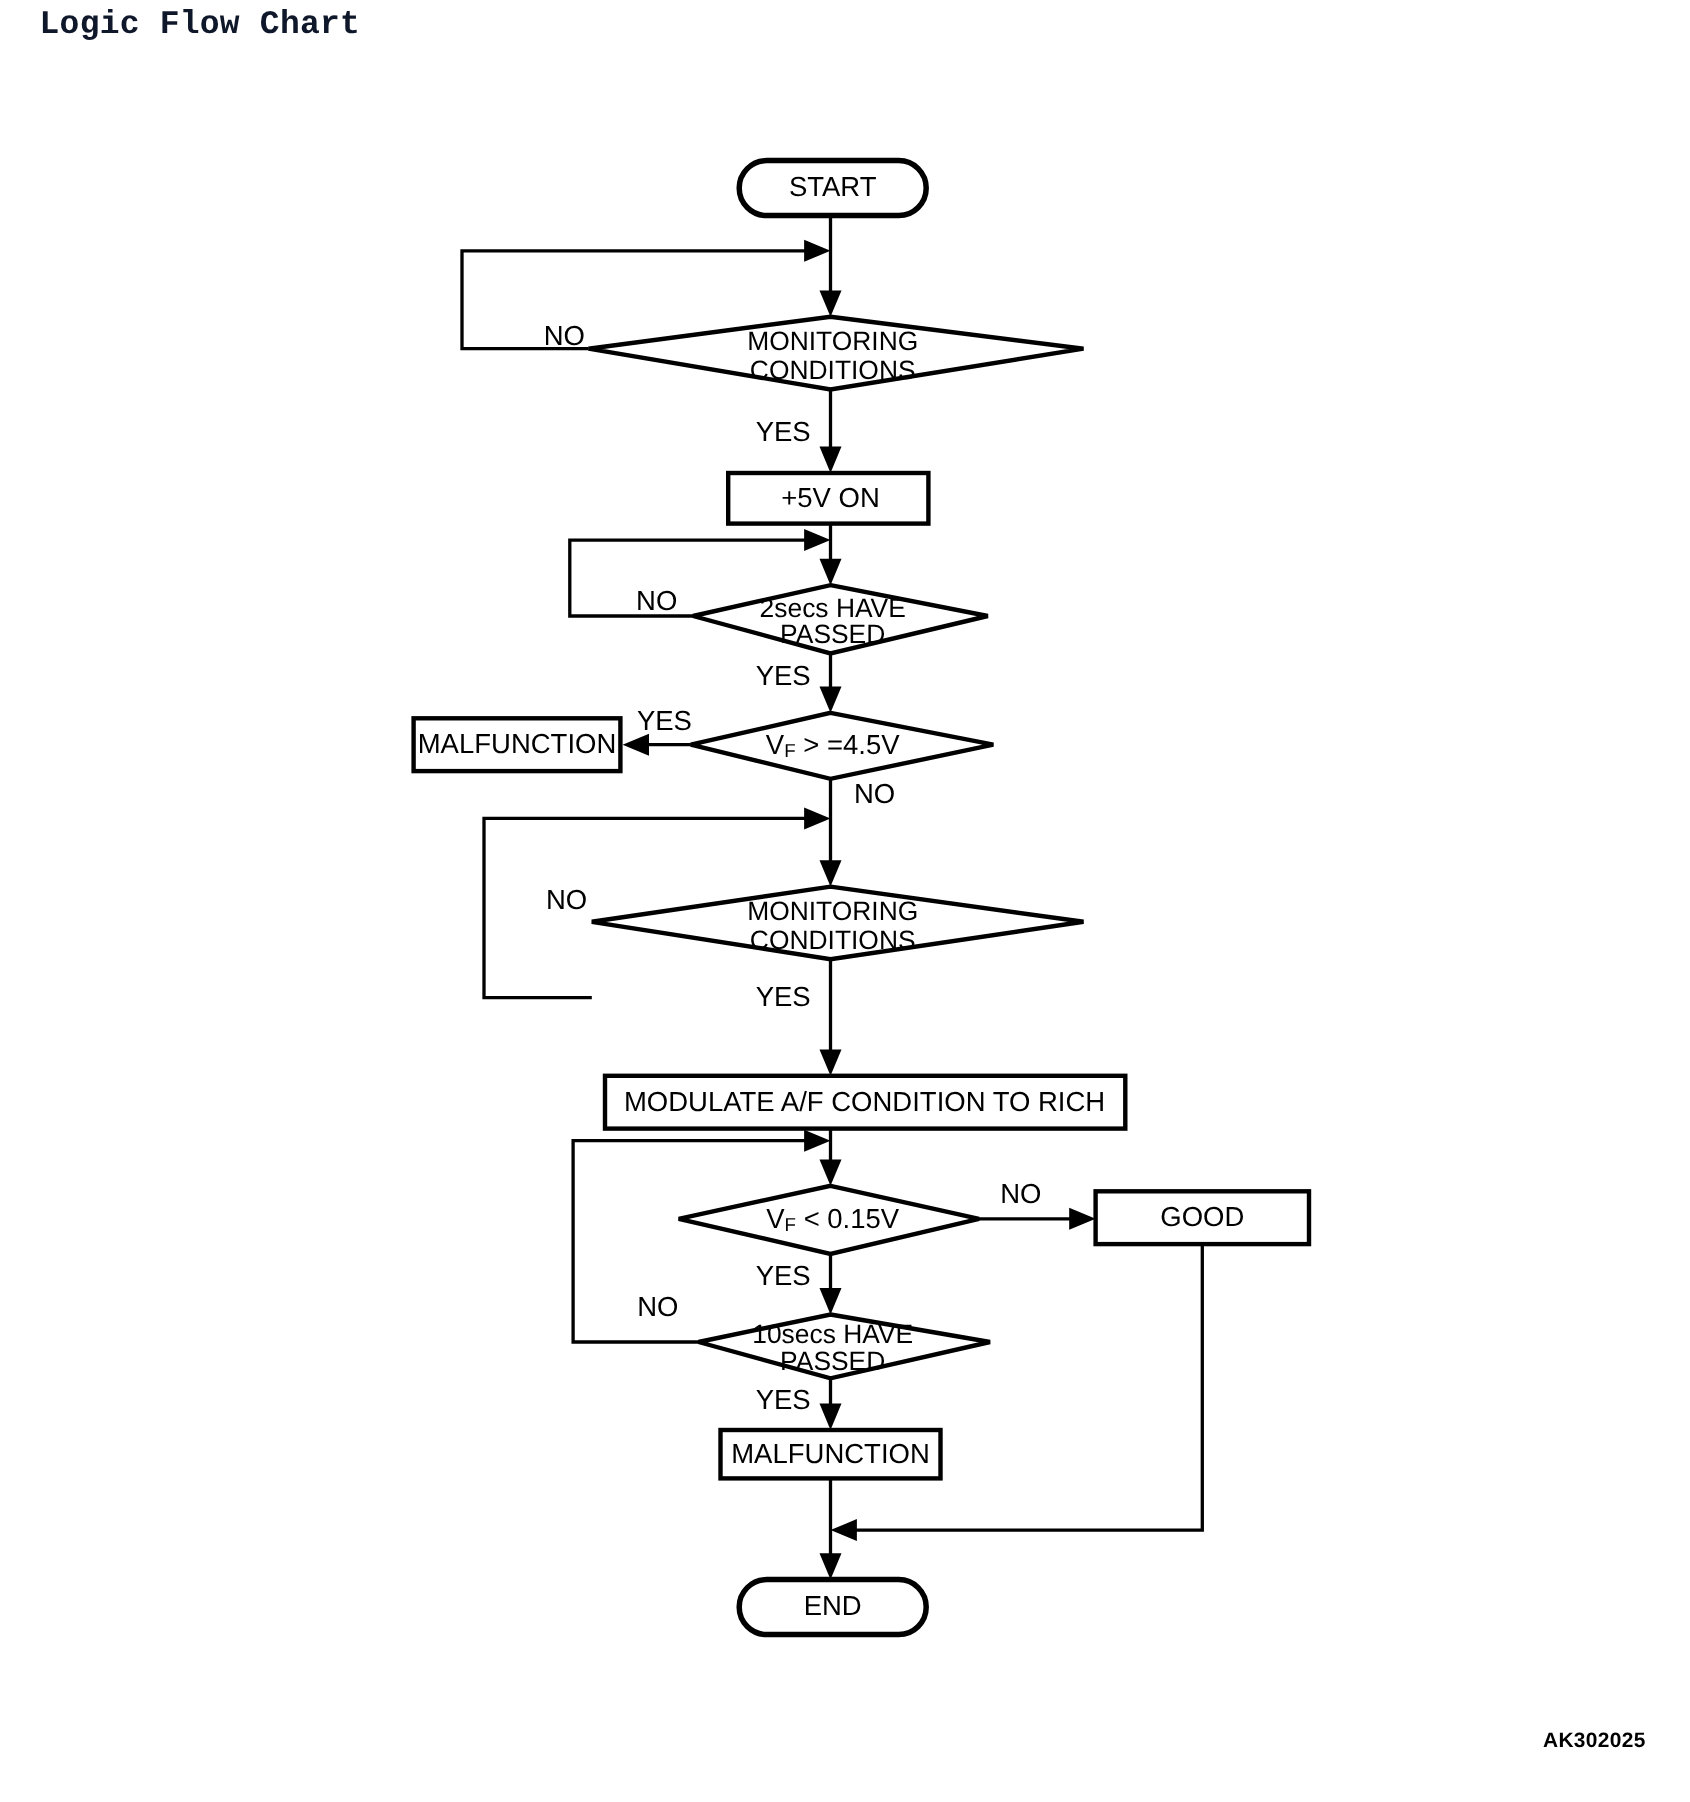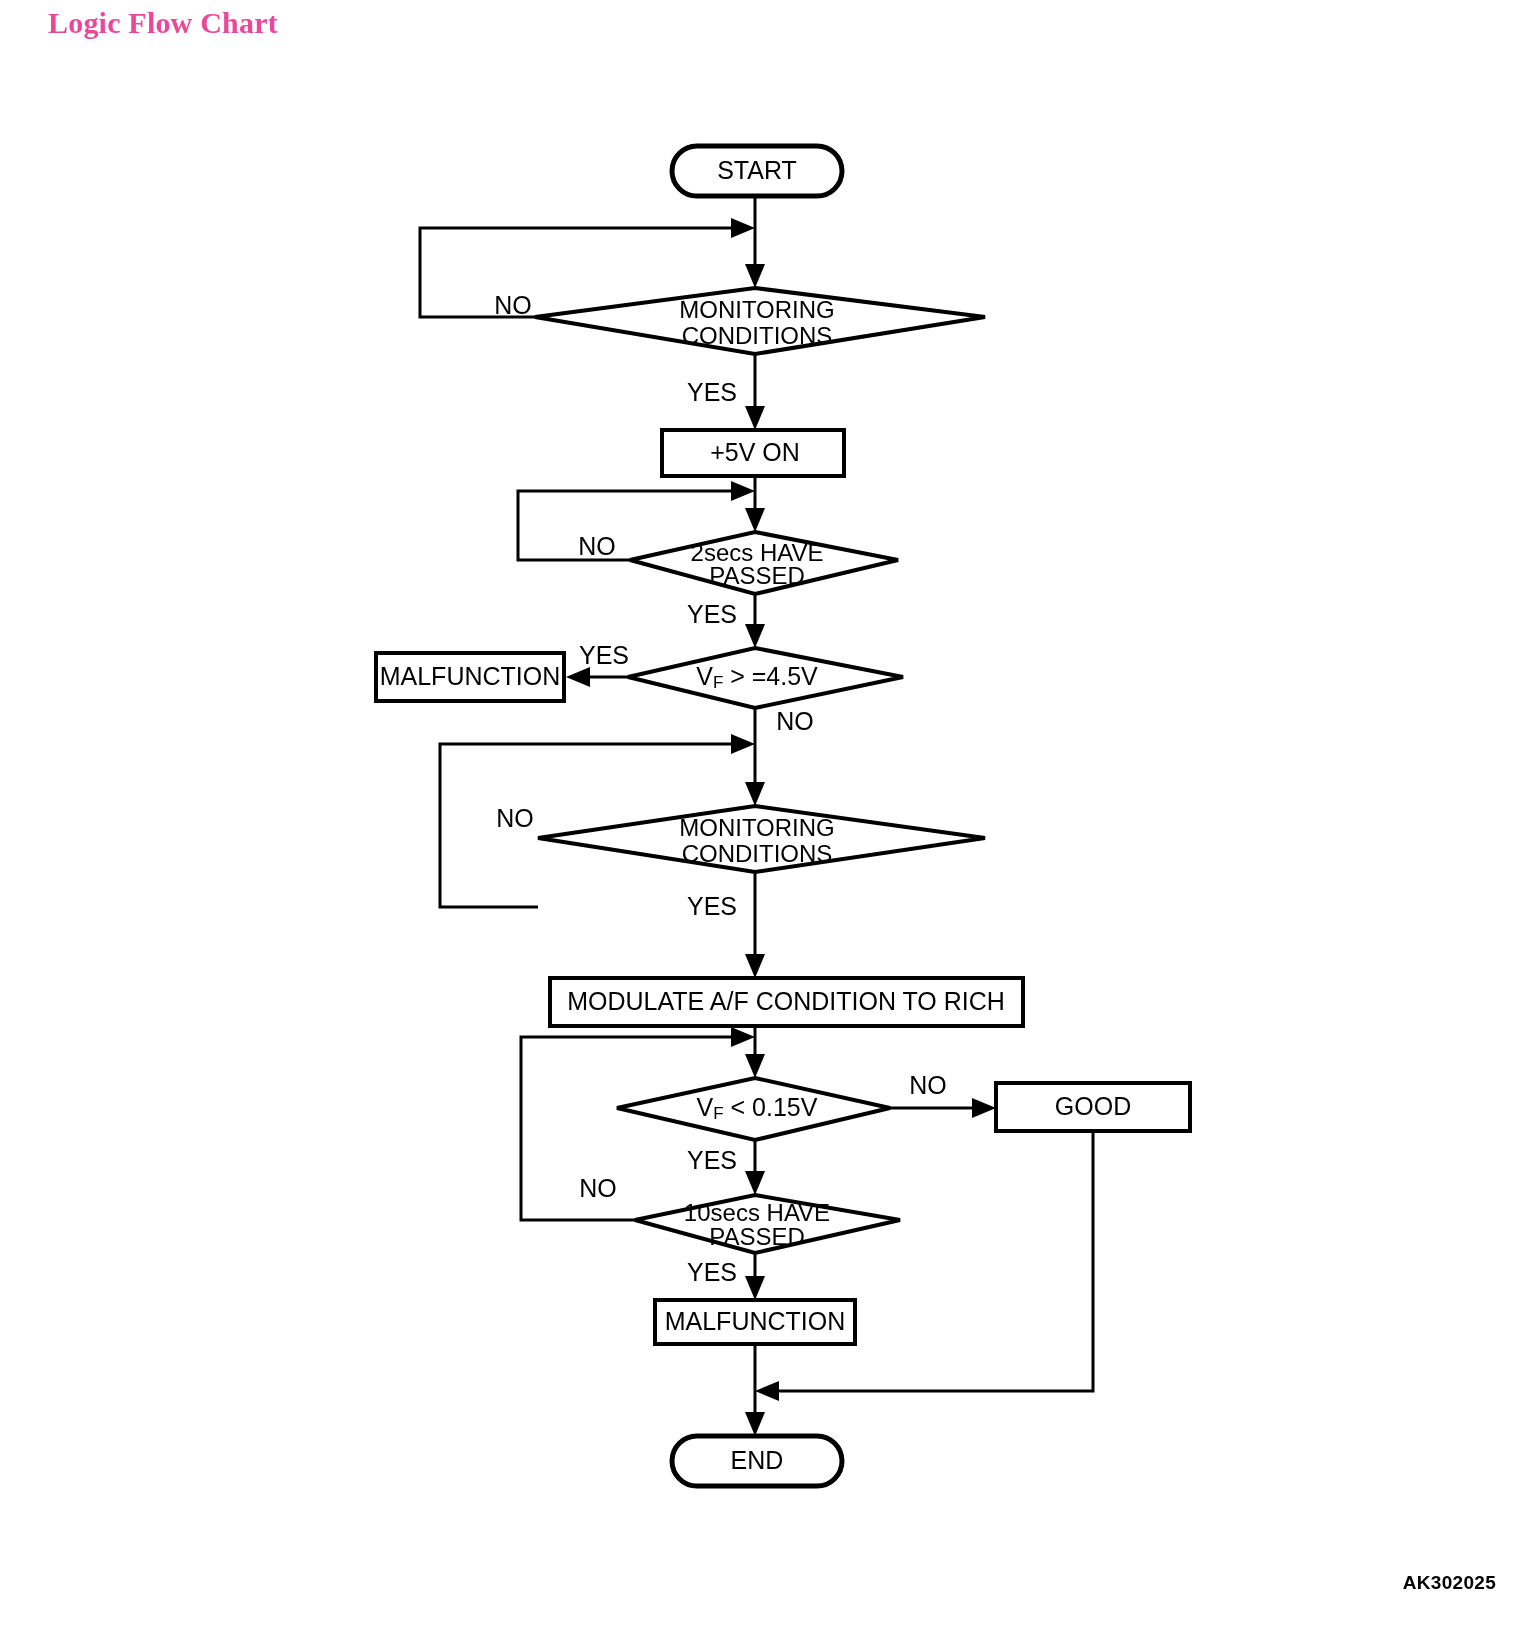--- a/index.html
+++ b/index.html
@@ -15,27 +15,27 @@
     font-family: "Liberation Sans", sans-serif;
     color: #000000;
     overflow: hidden;
   }
   #page-root {
     position: absolute;
     inset: 0;
   }
   .page-title {
     position: absolute;
-    left: 48px;
+    left: 36px;
     top: 6px;
-    font-family: Liberation Serif, serif;
+    font-family: Liberation Mono, monospace;
     font-size: 30px;
     font-weight: bold;
     letter-spacing: 0.2px;
-    color: #ec4899;
+    color: #0f172a;
     white-space: nowrap;
   }
   .figure-code {
     position: absolute;
     right: 40px;
     top: 1572px;
     font-family: "Liberation Sans", sans-serif;
     font-size: 19px;
     font-weight: bold;
     letter-spacing: 0.3px;

